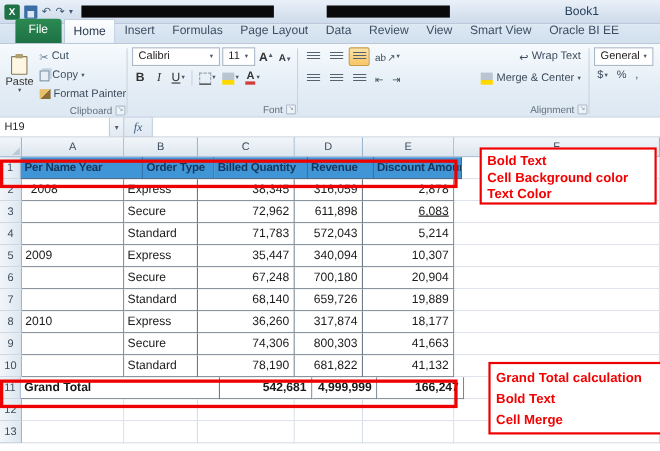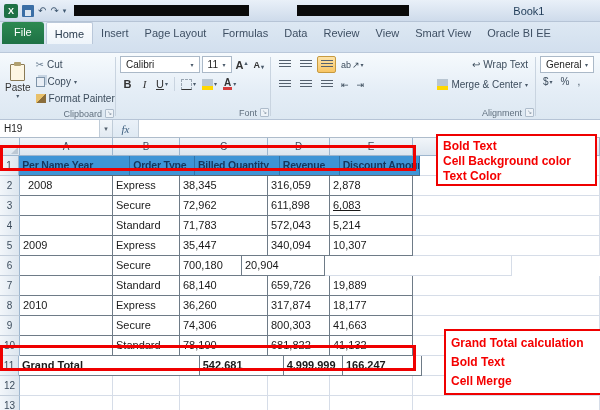--- a/index.html
+++ b/index.html
@@ -15,21 +15,21 @@
   .saveicon{width:12px;height:12px;background:#3a6ea5;position:relative;border-radius:1px}
   .saveicon::after{content:"";position:absolute;left:3px;top:5px;width:6px;height:6px;background:#dce6f0}
   .qat-char{font-size:10px;color:#3f5871}
   .tinych{font-size:7px;color:#3f5871}
   .redacted{height:11px;background:#0a0a0a}
   .r1{width:175px;margin-left:4px}
   .r2{width:112px;margin-left:44px}
   .wtitle{margin-left:100px;color:#1f3b57;font-size:11px}
 
   
-  .tabsrow{height:31px;background:linear-gradient(#dde8f3,#d2dfee);display:flex;padding-left:2px;border-bottom:1px solid #bac8da}
+  .tabsrow{height:18px;background:linear-gradient(#dde8f3,#d2dfee);display:flex;align-items:flex-end;padding-left:14px;border-bottom:1px solid #bac8da}
   .filetab{background:linear-gradient(#2c8a51,var(--file-green));color:#fff;font-size:11px;padding:4px 12px;border-radius:3px 3px 0 0;margin-right:2px;height:22px}
   .tab{font-size:11px;color:#3e4f63;padding:5px 8px;height:22px;white-space:nowrap}
   .tab.active{background:linear-gradient(#fdfeff,#eef4fa);border:1px solid #bac8da;border-bottom:none;border-radius:2px 2px 0 0;color:#2a3b4d}
 
   
   .ribbon{height:67px;background:linear-gradient(#f6fafd,#e4edf6 60%,#dde8f2);border-bottom:1px solid #b6c4d6;display:flex;padding:1px 2px 0}
   .group{display:flex;flex-direction:column}
   .gcontent{flex:1;display:flex;padding:2px 3px}
   .gcontent.col{flex-direction:column;justify-content:flex-start;gap:3px}
   .glabel{display:flex;align-items:center;justify-content:flex-end;gap:3px;font-size:9px;color:#61707f;height:13px}
@@ -83,21 +83,21 @@
 
   
   .chrow{display:flex;height:18px}
   .corner{width:20px;background:linear-gradient(#f2f6fa,#dde6ef);border-right:1px solid #9eb6ce;border-bottom:1px solid #9eb6ce;position:relative}
   .corner::after{content:"";position:absolute;right:1px;bottom:1px;border-left:7px solid transparent;border-bottom:7px solid #bcc8d4}
   #colhdrs{display:flex;flex:1}
   .col-hdr{height:18px;line-height:17px;text-align:center;font-size:10px;color:#3c4c5c;background:linear-gradient(#f2f6fa,#dde6ef);border-right:1px solid #9eb6ce;border-bottom:1px solid #9eb6ce}
   .sheet-row{display:flex;height:20px}
   .row-hdr{width:20px;font-size:10px;color:#3c4c5c;text-align:center;line-height:19px;background:linear-gradient(to right,#f2f6fa,#dde6ef);border-right:1px solid #9eb6ce;border-bottom:1px solid #c3cedb}
   .cell{height:20px;font-size:11px;line-height:19px;border-right:1px solid #d6dde8;border-bottom:1px solid #d6dde8;padding:0 3px;white-space:nowrap;overflow:hidden;color:#1a1a1a;background:#fff}
-  .cell.num{text-align:left;padding-right:4px}
+  .cell.num{text-align:right;padding-right:4px}
   .cell.tb{border-right:1px solid #6e7b87;border-bottom:1px solid #6e7b87}
   .cell.hdr-cell{background:var(--header-bg);color:var(--header-text);font-weight:bold;font-size:10.5px;letter-spacing:-0.2px;border-right:1px solid #2f74ab;border-bottom:1px solid #5a6673}
   .cell.gt{font-weight:bold}
 
   
   .redbox{position:absolute;border:3px solid var(--red);pointer-events:none}
   .redbox.hdr{left:0;top:145px;width:416px;height:26px}
   .redbox.gtb{left:0;top:345px;width:416px;height:26px}
   .note{position:absolute;background:#fff;border:2px solid var(--red);color:#f40000;font-weight:bold;font-size:12px;padding:3px 5px}
   .note.top{left:436px;top:134px;width:161px;height:52px}
@@ -118,22 +118,22 @@
     <span class="tinych">▾</span>
     <span class="redacted r1"></span>
     <span class="redacted r2"></span>
     <span class="wtitle">Book1</span>
   </div>
 
   <div class="tabsrow">
     <div class="filetab">File</div>
     <div class="tab active">Home</div>
     <div class="tab">Insert</div>
+    <div class="tab">Formulas</div>
     <div class="tab">Page Layout</div>
-    <div class="tab">Formulas</div>
     <div class="tab">Data</div>
     <div class="tab">Review</div>
     <div class="tab">View</div>
     <div class="tab">Smart View</div>
     <div class="tab">Oracle BI EE</div>
   </div>
 
   <div class="ribbon">
 
     <div class="group clipboard">
@@ -357,20 +357,21 @@
           <div class="cell txt tb" style="width: 67px;">Express</div>
           <div class="cell num tb" style="width: 88px;">35,447</div>
           <div class="cell num tb" style="width: 62px;">340,094</div>
           <div class="cell num tb" style="width: 83px;">10,307</div>
           <div class="cell plain" style="width: 187px;"></div>
         </div>
         <div class="sheet-row">
           <div class="row-hdr">6</div>
           <div class="cell txt tb" style="width: 93px;"></div>
           <div class="cell txt tb" style="width: 67px;">Secure</div>
+          <div class="cell num tb" style="width: 88px;">67,248</div>
           <div class="cell num tb" style="width: 62px;">700,180</div>
           <div class="cell num tb" style="width: 83px;">20,904</div>
           <div class="cell plain" style="width: 187px;"></div>
         </div>
         <div class="sheet-row">
           <div class="row-hdr">7</div>
           <div class="cell txt tb" style="width: 93px;"></div>
           <div class="cell txt tb" style="width: 67px;">Standard</div>
           <div class="cell num tb" style="width: 88px;">68,140</div>
           <div class="cell num tb" style="width: 62px;">659,726</div>

